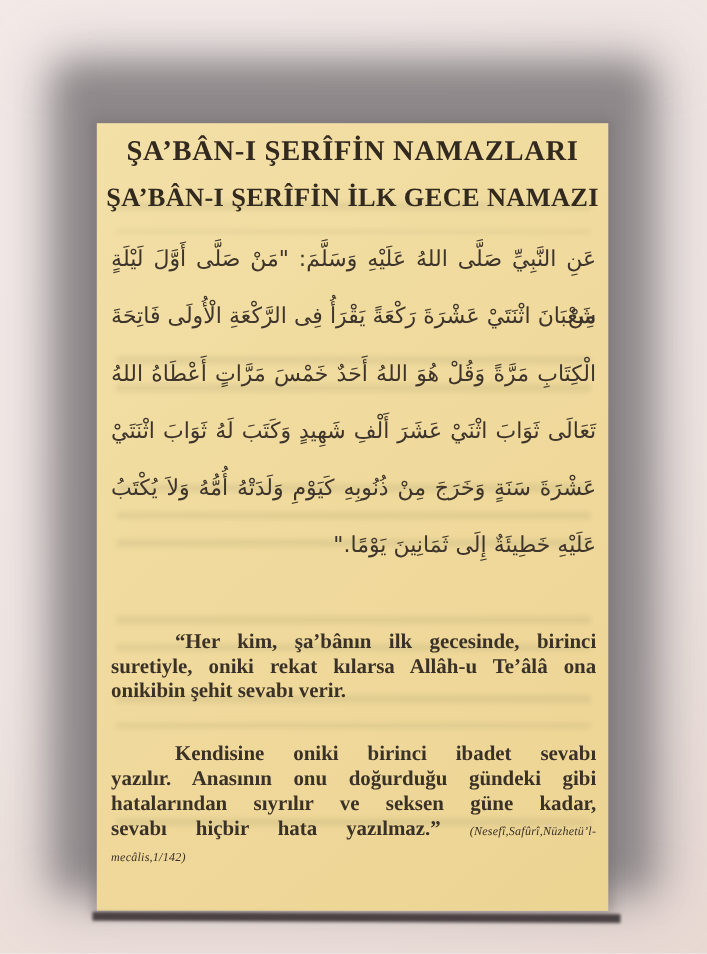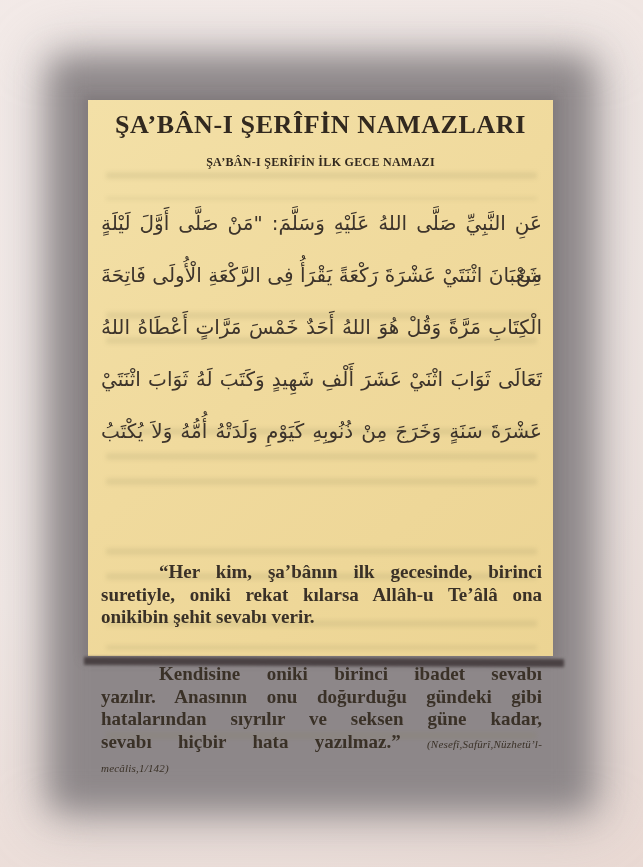--- a/index.html
+++ b/index.html
@@ -14,21 +14,21 @@
   .mat{
     position:absolute;left:52px;top:60px;width:538px;height:748px;
     background:#8d8789;border-radius:10px;filter:blur(16px);
   }
   .mat2{
     position:absolute;left:40px;top:48px;width:566px;height:776px;
     background:rgba(148,142,144,.55);border-radius:24px;filter:blur(26px);
   }
 
   .page{
-    position:absolute;left:88px;top:100px;width:465px;height:556px;
+    position:absolute;left:88px;top:112px;width:465px;height:716px;
     background:linear-gradient(140deg,#f3e0a7 0%, #f0da9d 45%, #ecd493 100%);
     box-shadow:0 0 10px 4px rgba(110,104,106,.45);
   }
   .page-bottom-edge{
     position:absolute;left:-4px;bottom:-10px;width:480px;height:8px;
     background:#4a4143;filter:blur(1.6px);transform:rotate(.25deg);
   }
 
   
   .ghost{
@@ -41,21 +41,21 @@
   .g4{top:448px;height:46px;}
   .g5{top:520px;height:30px;}
   .g6{top:632px;height:22px;}
 
   .title{
     position:absolute;top:10px;left:0;right:0;text-align:center;
     font-weight:bold;font-size:26px;letter-spacing:.6px;color:#32291f;white-space:nowrap;
   }
   .subtitle{
     position:absolute;top:55px;left:0;right:0;text-align:center;
-    font-weight:bold;font-size:12px;letter-spacing:.3px;color:#32291f;white-space:nowrap;
+    font-weight:bold;font-size:24px;letter-spacing:.3px;color:#32291f;white-space:nowrap;
   }
 
   .arabic{
     position:absolute;top:97px;left:13px;right:11px;
     direction:rtl;font-family:"DejaVu Sans", sans-serif;
     font-size:20px;color:#3d342b;
   }
   .aline{height:52px;line-height:52px;white-space:nowrap;}
   .aline.just{text-align:justify;text-align-last:justify;white-space:normal;}
   .aline.last{text-align:right;}
@@ -89,20 +89,21 @@
 
     <div class="title">ŞA’BÂN-I ŞERÎFİN NAMAZLARI</div>
     <div class="subtitle">ŞA’BÂN-I ŞERÎFİN İLK GECE NAMAZI</div>
 
     <div class="arabic">
       <div class="aline just">عَنِ النَّبِيِّ صَلَّى اللهُ عَلَيْهِ وَسَلَّمَ: "مَنْ صَلَّى أَوَّلَ لَيْلَةٍ مِنْ</div>
       <div class="aline just">شَعْبَانَ اثْنَتَيْ عَشْرَةَ رَكْعَةً يَقْرَأُ فِى الرَّكْعَةِ الْأُولَى فَاتِحَةَ</div>
       <div class="aline just">الْكِتَابِ مَرَّةً وَقُلْ هُوَ اللهُ أَحَدٌ خَمْسَ مَرَّاتٍ أَعْطَاهُ اللهُ</div>
       <div class="aline just">تَعَالَى ثَوَابَ اثْنَيْ عَشَرَ أَلْفِ شَهِيدٍ وَكَتَبَ لَهُ ثَوَابَ اثْنَتَيْ</div>
       <div class="aline just">عَشْرَةَ سَنَةٍ وَخَرَجَ مِنْ ذُنُوبِهِ كَيَوْمِ وَلَدَتْهُ أُمُّهُ وَلاَ يُكْتَبُ</div>
+      <div class="aline last">عَلَيْهِ خَطِيئَةٌ إِلَى ثَمَانِينَ يَوْمًا."</div>
     </div>
 
 
     <div class="para p2">
       <div class="line just indent">“Her kim, şa’bânın ilk gecesinde, birinci</div>
       <div class="line just">suretiyle, oniki rekat kılarsa Allâh-u Te’âlâ ona</div>
       <div class="line">onikibin şehit sevabı verir.</div>
     </div>
 
     <div class="para p3">

